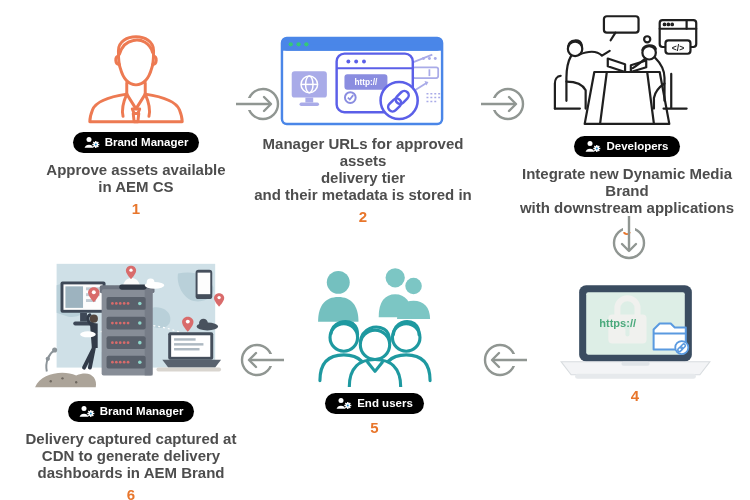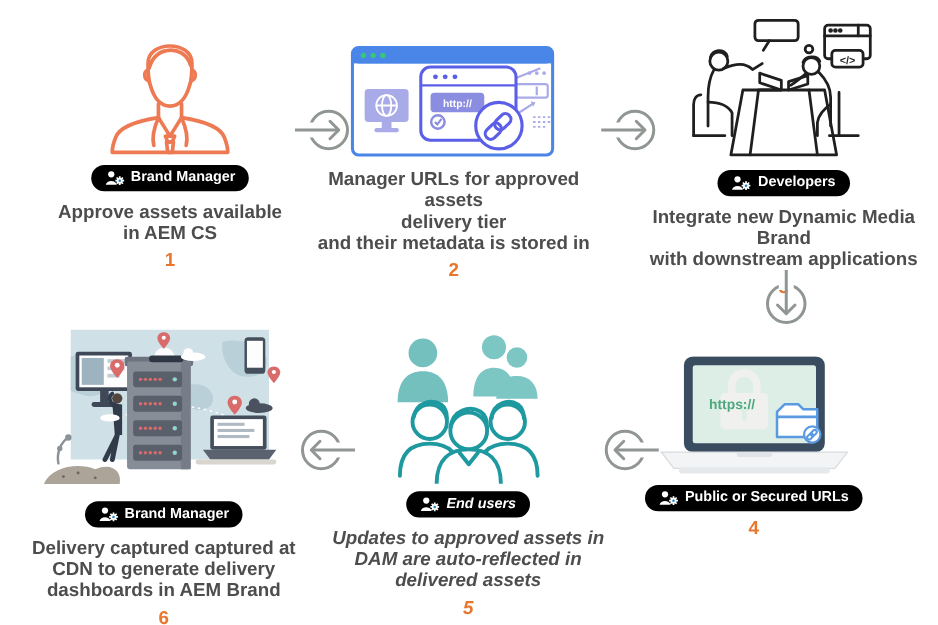--- a/index.html
+++ b/index.html
@@ -179,21 +179,21 @@
       </svg>
       <span>Developers</span>
     </div>
     <div class="desc">
       <div>Integrate new Dynamic Media Brand</div>
       <div>with downstream applications</div>
     </div>
     <div class="num">3</div>
   </div>
 
-  <div class="step" style="left:488px;top:285px;width:230px;">
+  <div class="step" style="left:520px;top:285px;width:230px;">
     <svg width="165" height="97" viewBox="0 0 164 96">
       <rect x="26" y="0" width="112" height="76" rx="7" fill="#3a4c60"></rect>
       <rect x="33" y="7" width="98" height="62" rx="2" fill="#ddeee6"></rect>
       <g>
         <path d="M64,30 v-7 a10,10 0 0 1 20,0 v7" stroke="#f0f1ee" stroke-width="6" fill="none" stroke-linecap="round"></path>
         <rect x="55" y="29" width="38" height="29" rx="4" fill="#f0f1ee"></rect>
         <circle cx="74" cy="40" r="4" fill="#ddeee6"></circle>
           <rect x="72" y="42" width="4" height="9" rx="2" fill="#ddeee6"></rect>
       </g>
       <text x="46" y="42" font-size="11" font-weight="bold" fill="#4ba97c">https://</text>
@@ -203,39 +203,24 @@
         <circle cx="30" cy="26" r="6.5" fill="#fff" stroke="#5a9ae0" stroke-width="1.8"></circle>
         <g transform="rotate(-45 30 26)" fill="none" stroke="#5a9ae0" stroke-width="1.6">
           <rect x="25" y="24.4" width="5.4" height="3.2" rx="1.6"></rect>
             <rect x="29" y="24.4" width="5.4" height="3.2" rx="1.6"></rect>
         </g>
       </g>
       <polygon points="8,76 156,76 146,89 18,89" fill="#f3f4f6" stroke="#d8dcdf" stroke-width="1"></polygon>
       <rect x="68" y="76" width="28" height="4" rx="2" fill="#e0e4e8"></rect>
       <rect x="22" y="88" width="120" height="5" rx="2.5" fill="#e6e9ec"></rect>
     </svg>
-    <div class="badge">
-      <svg width="16" height="13" viewBox="0 0 16 13">
-        <circle cx="5" cy="3.4" r="2.5" fill="#fff"></circle>
-          <path d="M0.6,11.8 a4.6,4.2 0 0 1 8.8,0 Z" fill="#fff"></path>
-        <g stroke="#fff" stroke-width="1.4">
-            <line x1="11.8" y1="5" x2="11.8" y2="12"></line>
-            <line x1="8.3" y1="8.5" x2="15.3" y2="8.5"></line>
-            <line x1="9.3" y1="6" x2="14.3" y2="11"></line>
-            <line x1="14.3" y1="6" x2="9.3" y2="11"></line>
-          </g>
-        <circle cx="11.8" cy="8.5" r="2.4" fill="#fff"></circle>
-          <circle cx="11.8" cy="8.5" r="1" fill="#1a84c6"></circle>
-      </svg>
-      <span>Public or Secured URLs</span>
-    </div>
     <div class="num">4</div>
   </div>
 
-  <div class="step" style="left:262px;top:264px;width:225px;font-style:italic;">
+  <div class="step" style="left:262px;top:264px;width:225px;">
     <svg width="136" height="123" viewBox="0 0 148 134">
       <g fill="#74c0bf">
         <circle cx="34" cy="20" r="12.5"></circle>
         <path d="M12,63 C12,45 20,36 34,36 C48,36 56,45 56,63 Z"></path>
       </g>
       <g fill="#7cc6c4">
         <circle cx="116" cy="24" r="9"></circle>
         <path d="M98,60 C98,46 105,40 116,40 C127,40 134,47 134,60 Z"></path>
         <circle cx="96" cy="15" r="10.5"></circle>
         <path d="M78,58 C78,41 85,33 96,33 C107,33 114,41 114,58 Z"></path>
@@ -266,25 +251,20 @@
         <g stroke="#fff" stroke-width="1.4">
             <line x1="11.8" y1="5" x2="11.8" y2="12"></line>
             <line x1="8.3" y1="8.5" x2="15.3" y2="8.5"></line>
             <line x1="9.3" y1="6" x2="14.3" y2="11"></line>
             <line x1="14.3" y1="6" x2="9.3" y2="11"></line>
           </g>
         <circle cx="11.8" cy="8.5" r="2.4" fill="#fff"></circle>
           <circle cx="11.8" cy="8.5" r="1" fill="#1a84c6"></circle>
       </svg>
       <span>End users</span>
-    </div>
-    <div class="desc">
-      <div>Updates to approved assets in</div>
-      <div>DAM are auto-reflected in</div>
-      <div>delivered assets</div>
     </div>
     <div class="num">5</div>
   </div>
 
   <div class="step" style="left:20px;top:256px;width:222px;">
     <svg width="196" height="139" viewBox="0 0 200 142">
       <rect x="24" y="8" width="162" height="106" fill="#cfe0e7"></rect>
       <g fill="#b9d0d9">
         <path d="M24,30 C40,24 52,30 56,44 C58,56 48,64 36,62 L24,58 Z"></path>
         <path d="M70,98 C84,90 100,92 104,104 L104,114 H70 Z"></path>

